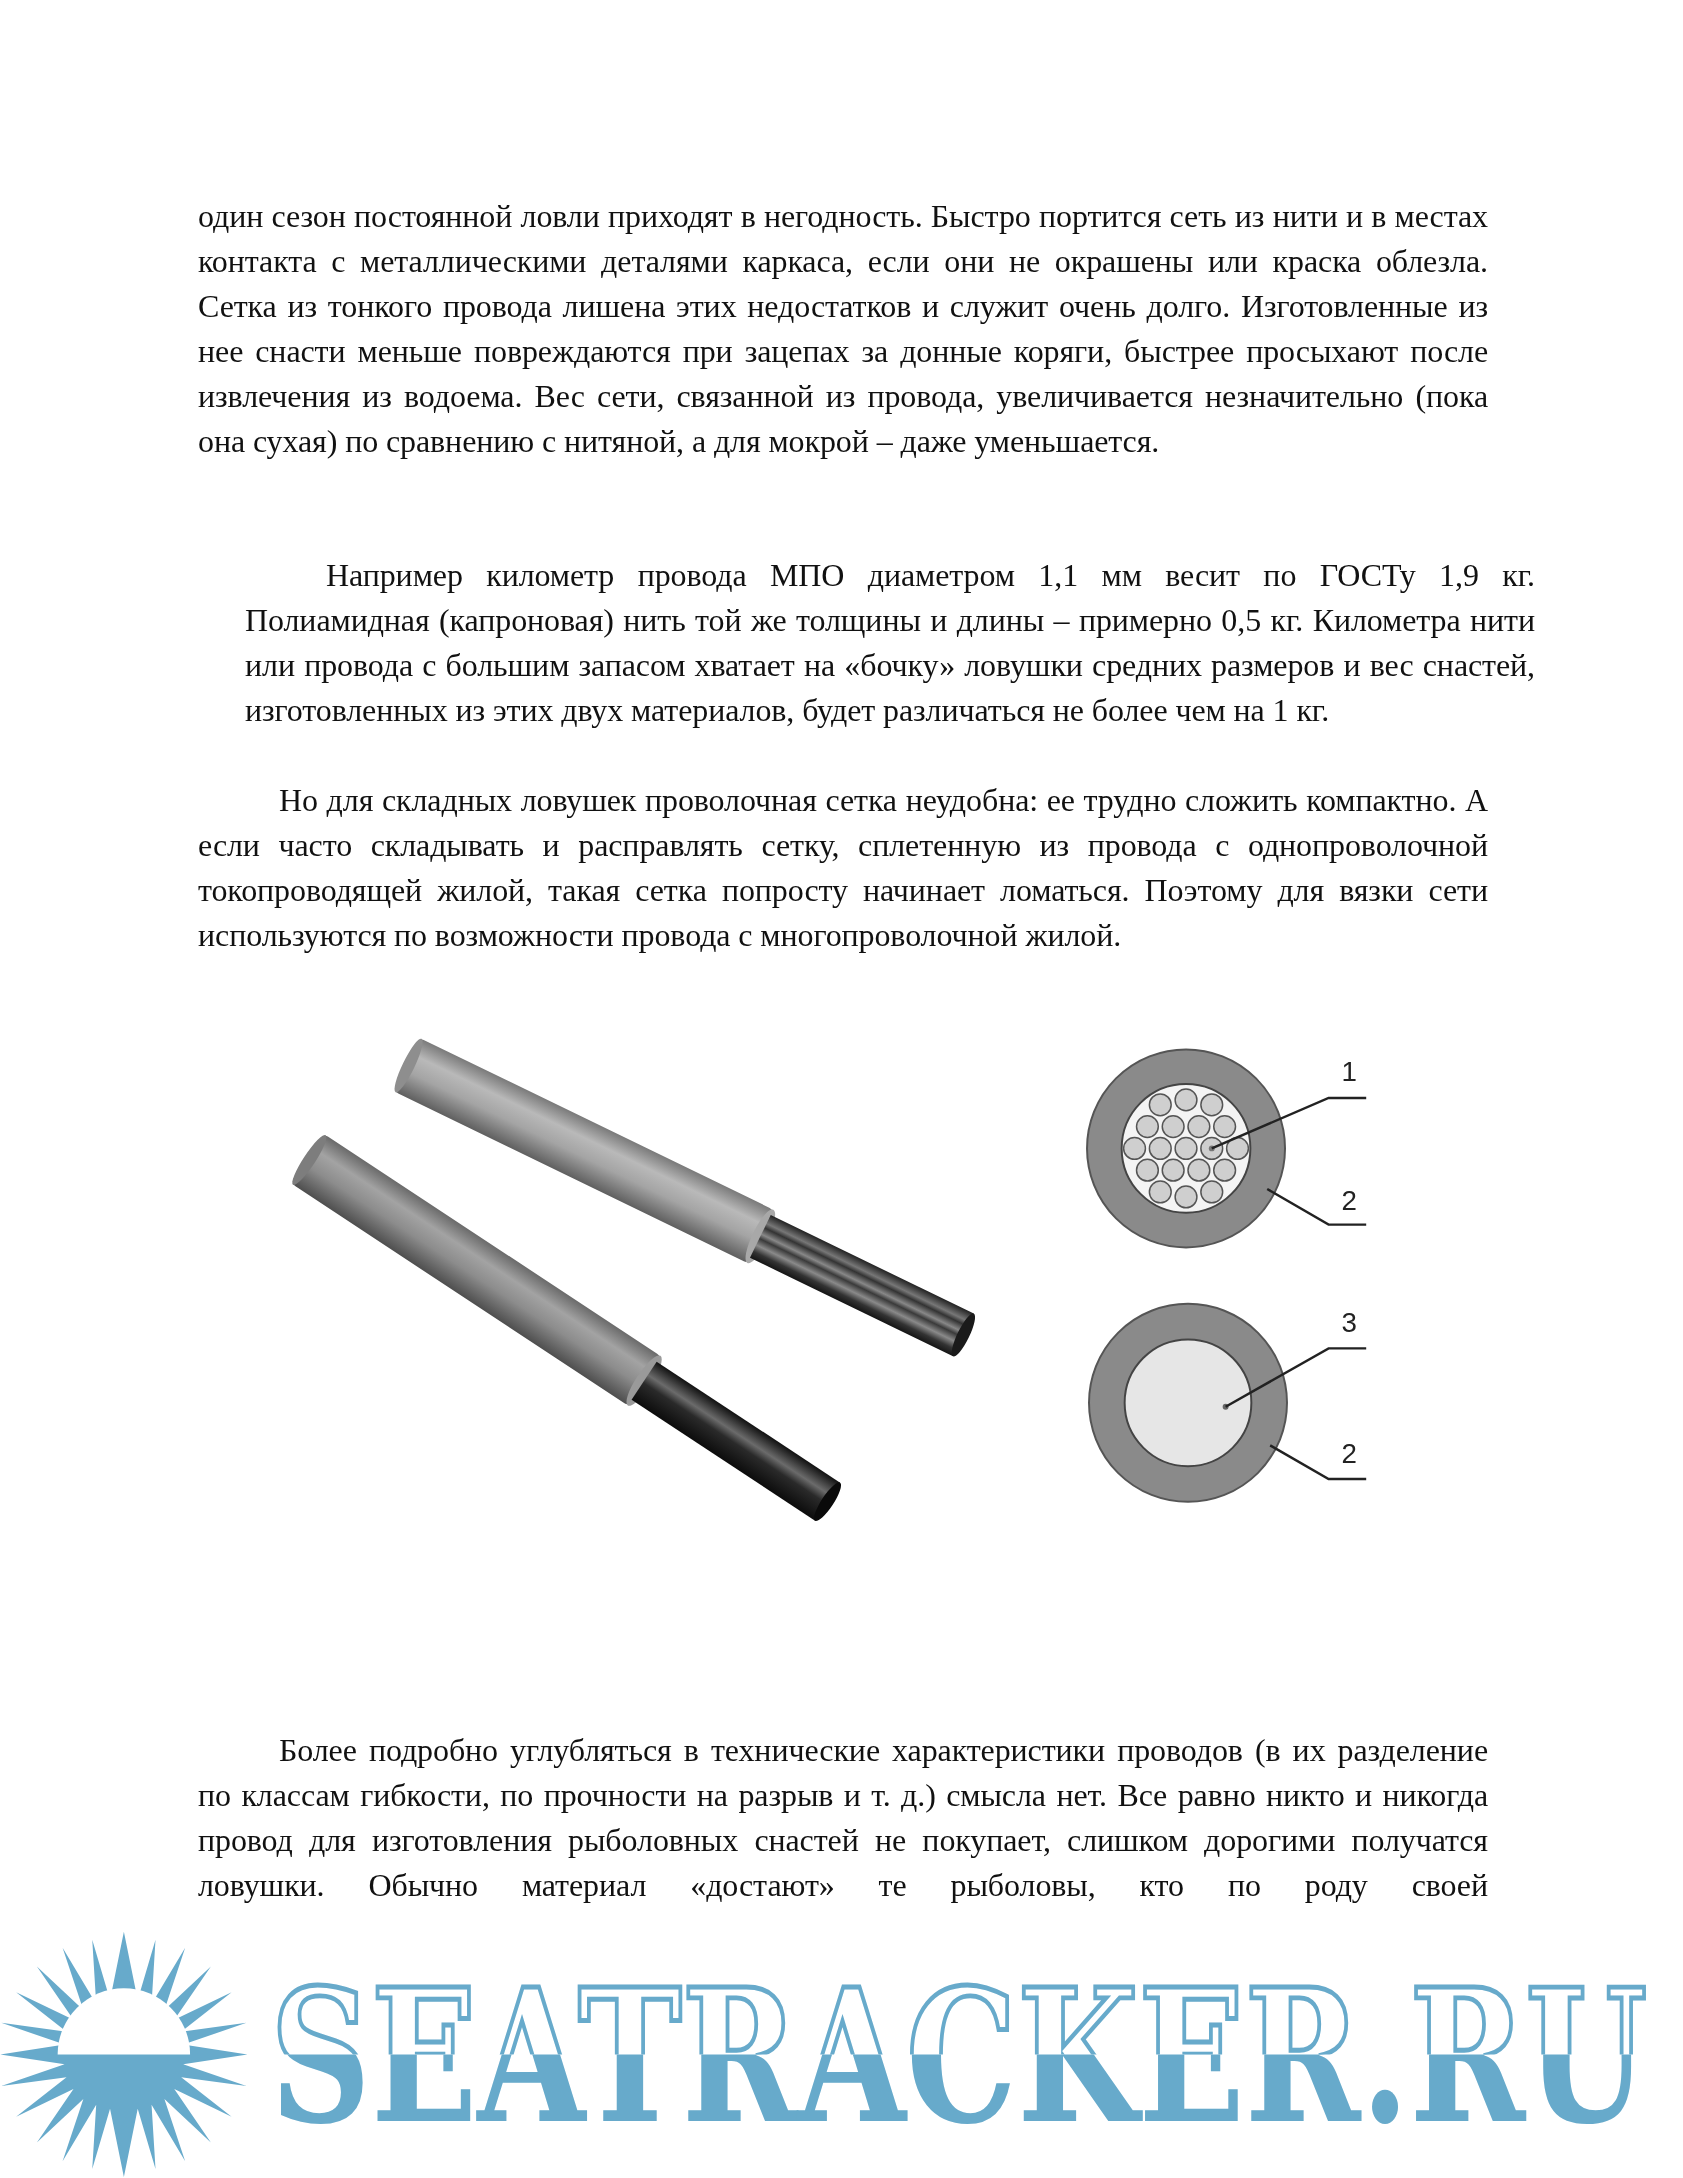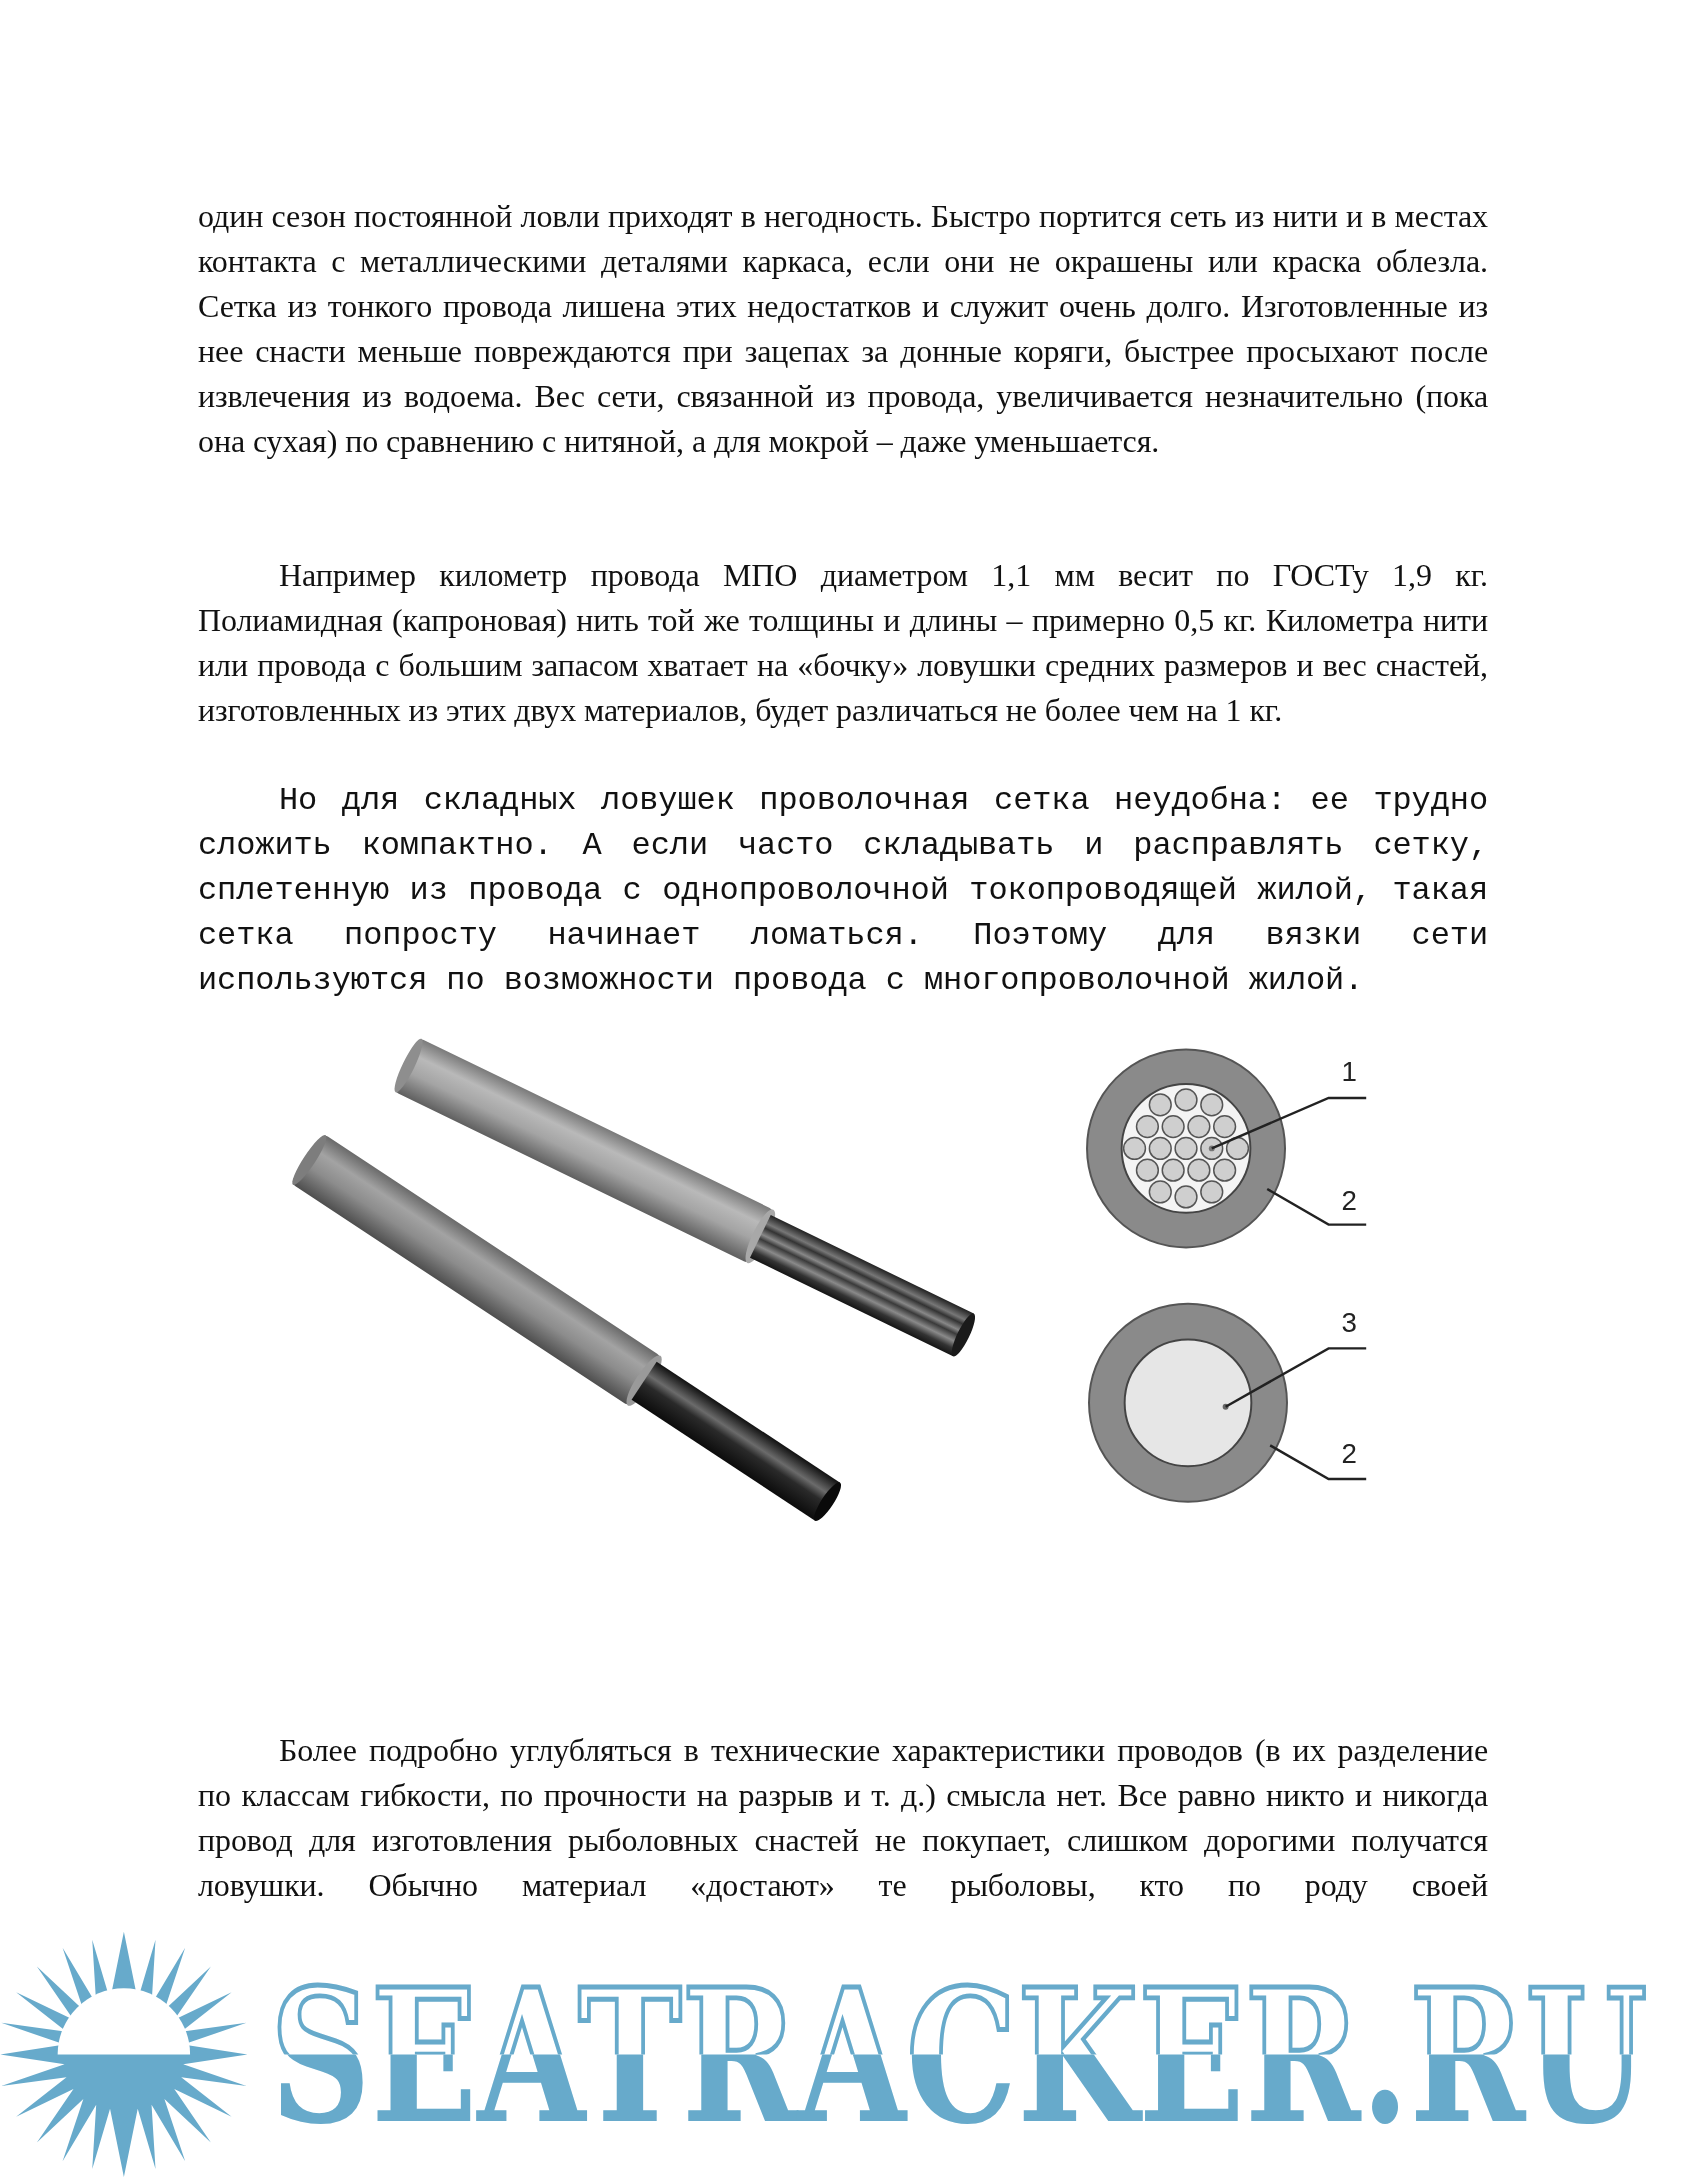--- a/index.html
+++ b/index.html
@@ -6,22 +6,22 @@
   body { width:1683px; height:2178px; position:relative; overflow:hidden; }
   .page { position:absolute; left:0; top:0; width:1683px; height:2178px; }
   .para {
     position:absolute; left:198px; width:1290px;
     font-family:"Liberation Serif", serif; font-size:32px; line-height:45px;
     color:#111111; text-align:justify; text-align-last:left; margin:0;
     letter-spacing:-0.1px;
   }
   .para.indent { text-indent:81px; }
   #p1 { top:194px; }
-  #p2 { top:553px; }
-  #p3 { top:778px;font-family:Liberation Mono, monospace; }
+  #p2 { top:553px;margin-left:47px; }
+  #p3 { top:778px; }
   #cap { top:1546px; }
   #p4 { top:1728px; }
   .last-justify { text-align-last:justify; }
   .figure { position:absolute; left:0; top:0; width:1683px; height:2178px; pointer-events:none; }
   .figure * { pointer-events:auto; }
   .lbl { font-family:"Liberation Sans", sans-serif; font-size:28px; fill:#222; }
   .wm { position:absolute; left:0; top:1921px; width:1683px; height:257px; }
 </style>
 </head>
 <body>

